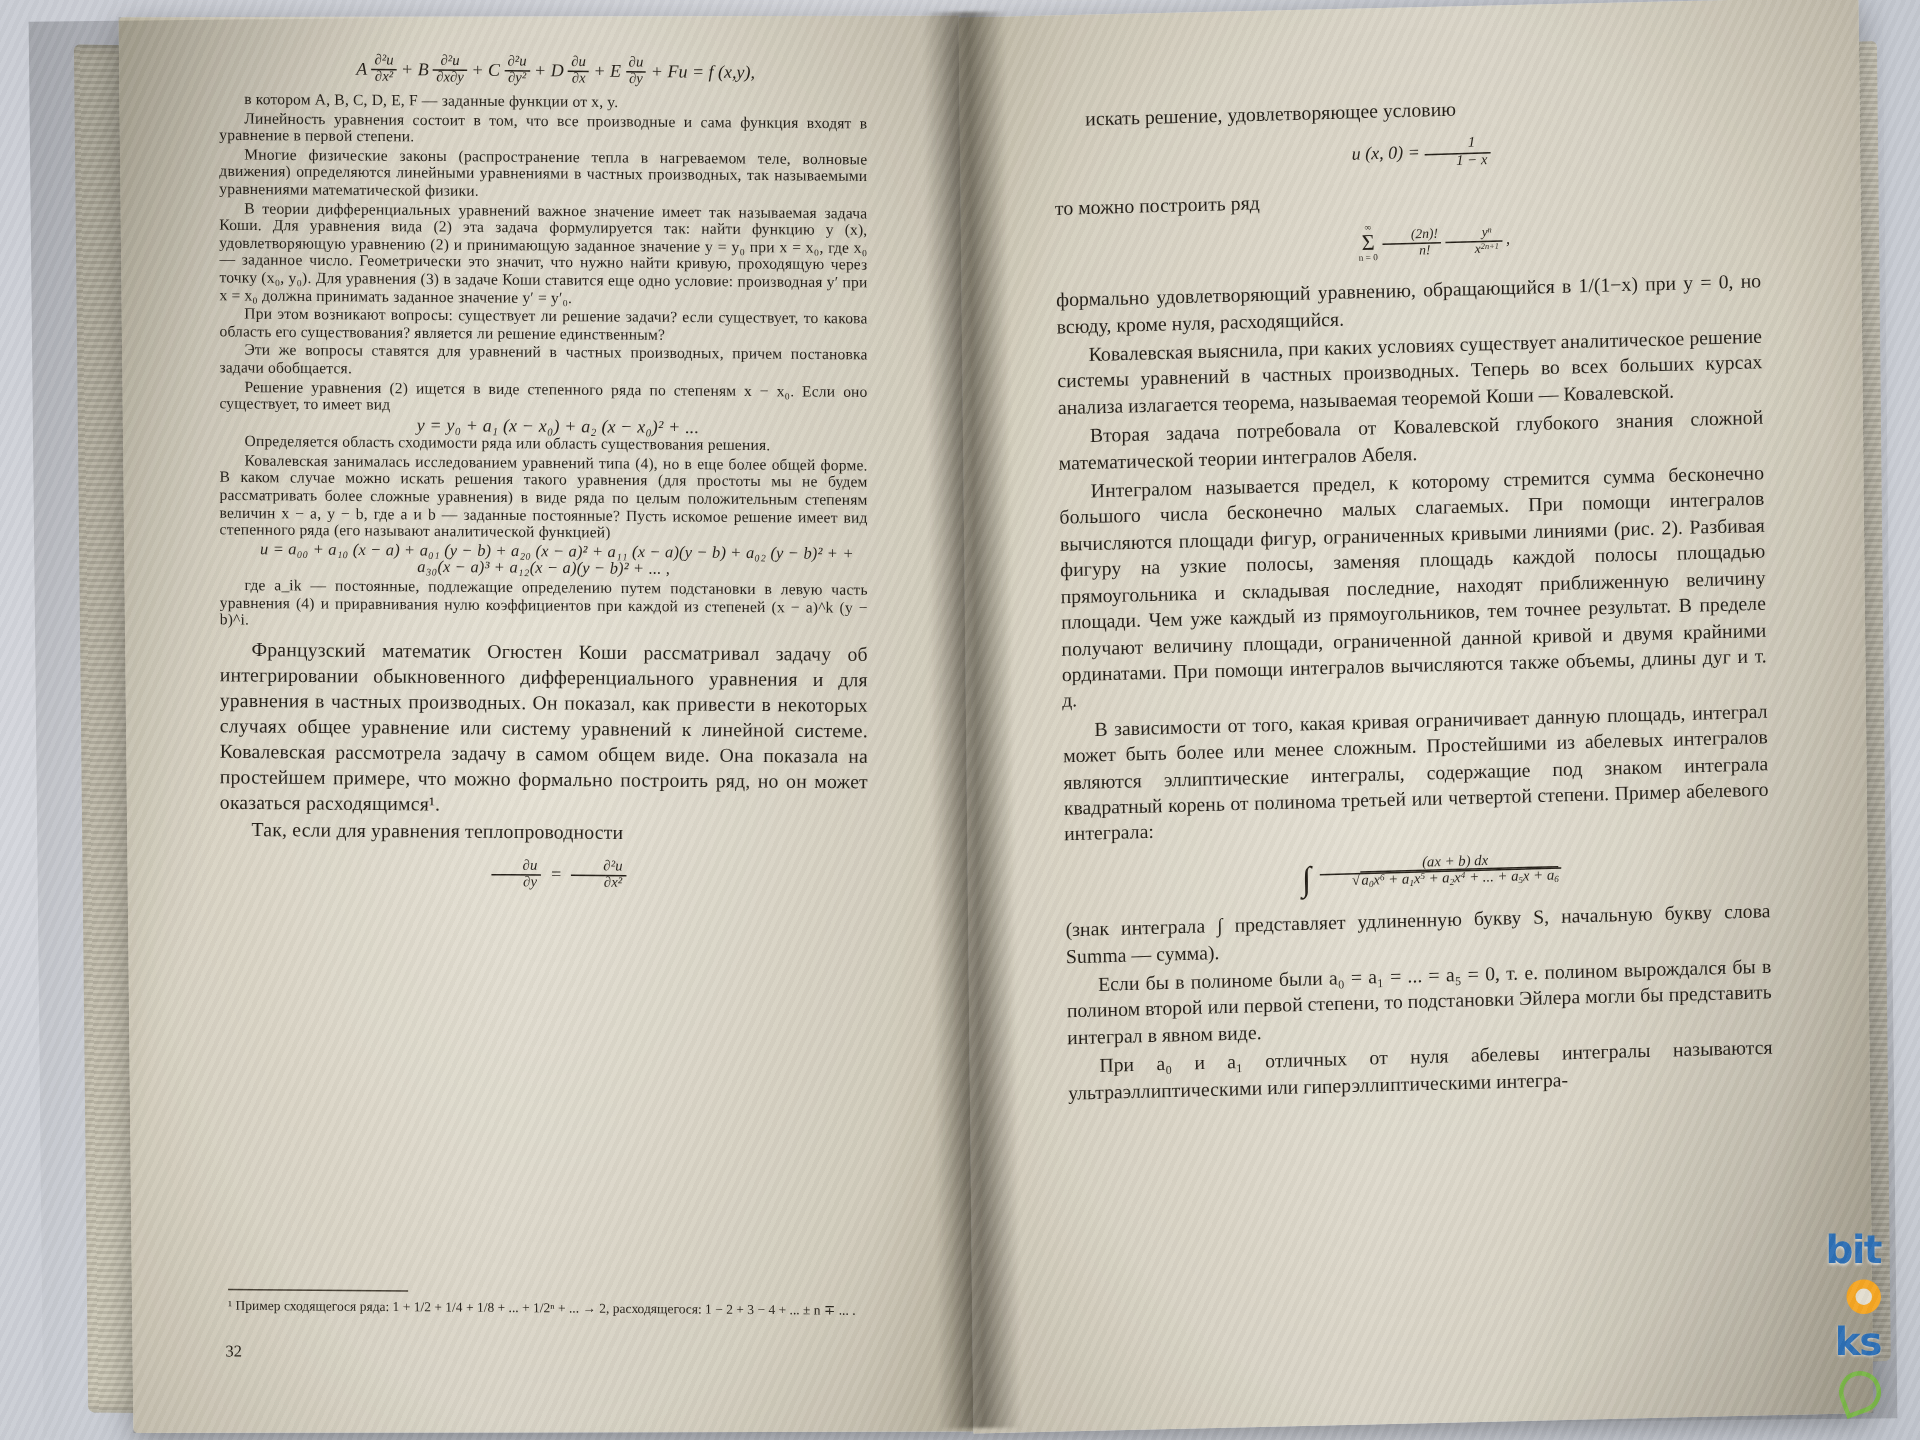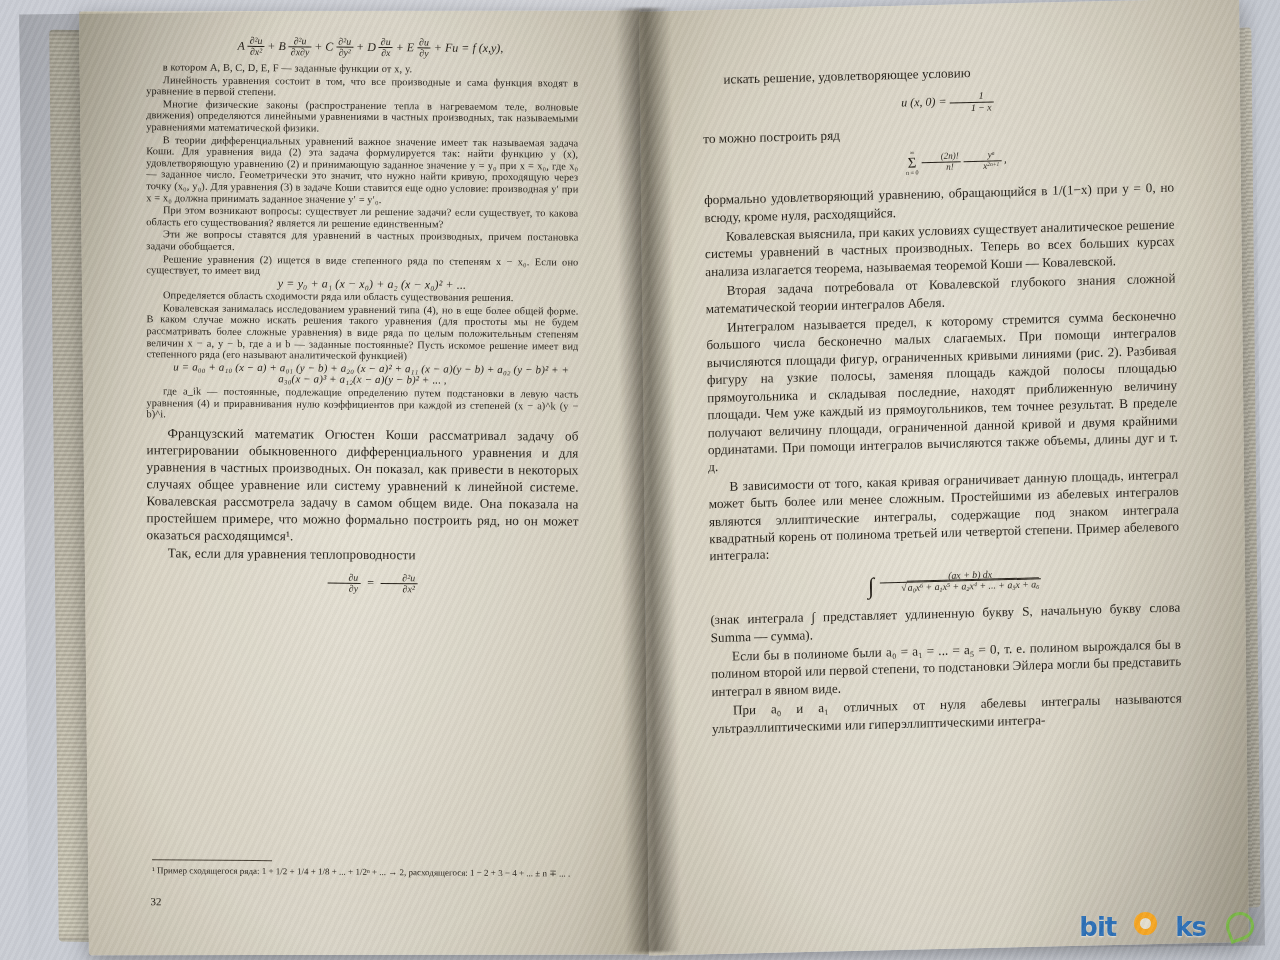--- a/index.html
+++ b/index.html
@@ -142,22 +142,23 @@
     position:absolute;font-size:11px;color:#2a251d;
   }
   #pn-left{left:62px;top:884px;}
 
   
   #logo{
     position:absolute;right:26px;bottom:18px;
     font-family:"DejaVu Sans", sans-serif;
     font-size:26px;font-weight:bold;color:#2d6fb5;
     letter-spacing:-1px;
-    display:flex;align-items:flex-start;gap:18px;
+    display:flex;align-items:flex-end;gap:4px;
     text-shadow:0 1px 2px rgba(255,255,255,.6);
+    flex-direction:column;
   }
   #logo .o{
     display:inline-block;width:23px;height:23px;border-radius:50%;
     background:#f5a623;position:relative;
   }
   #logo .o:after{
     content:"";position:absolute;left:6px;top:6px;width:11px;height:11px;
     border-radius:50%;background:#e3ded0;
   }
   #logo .tail{

